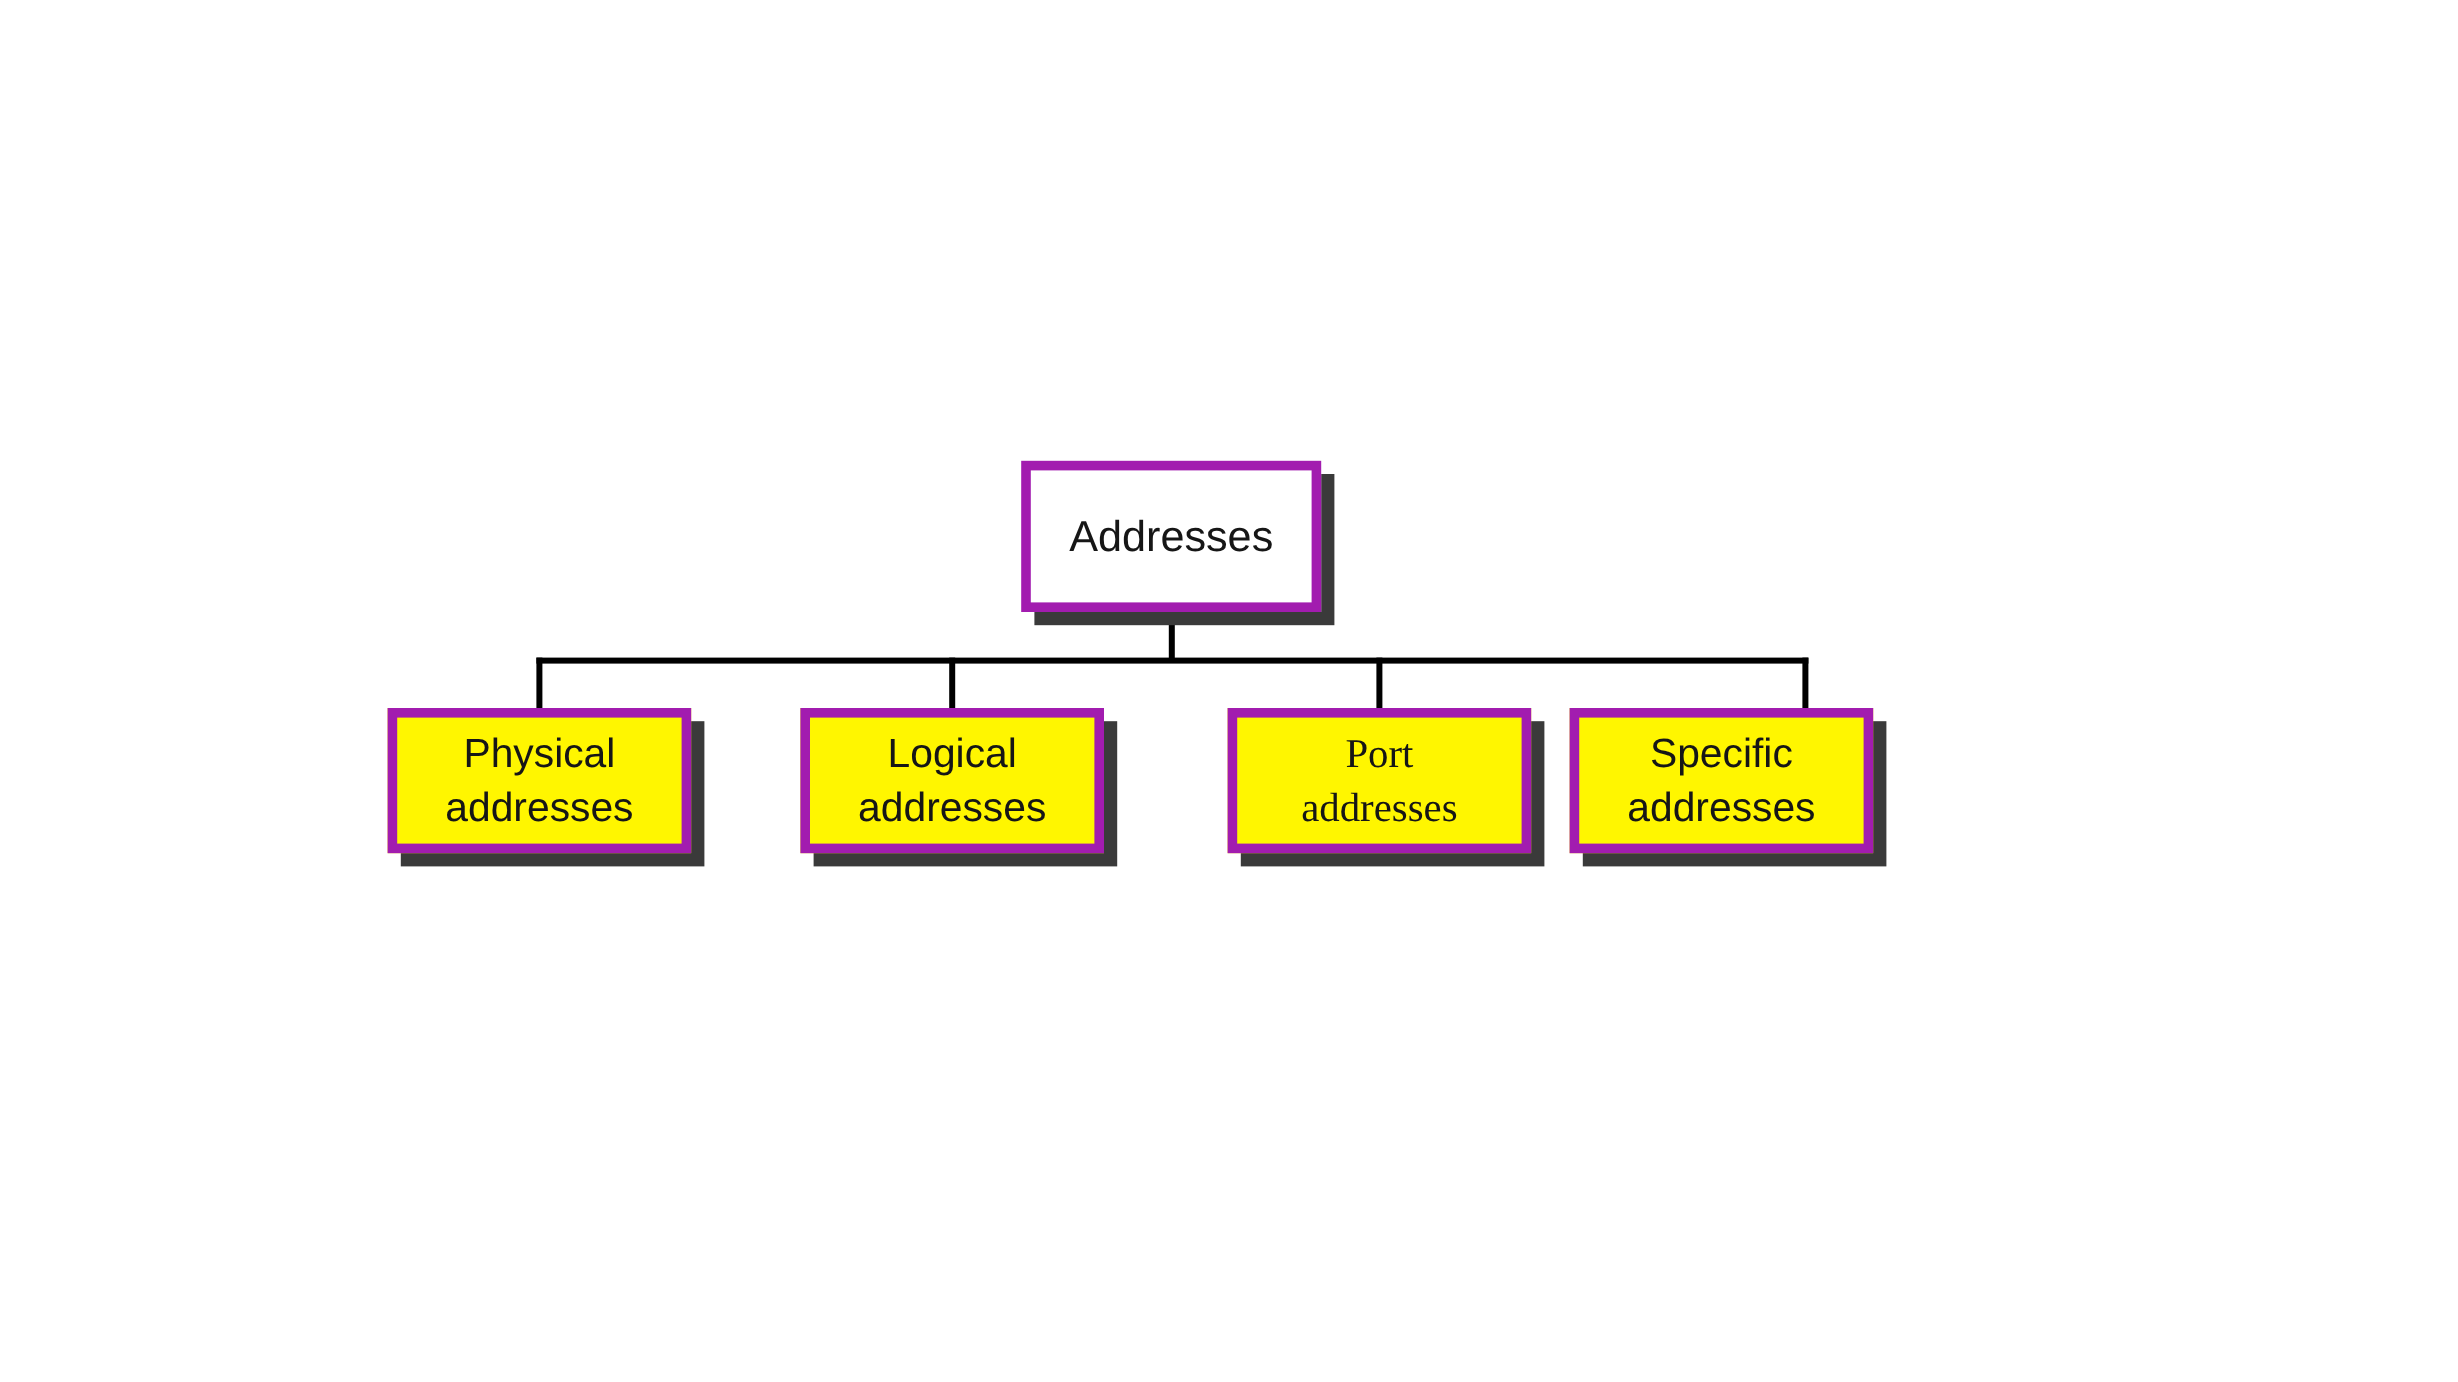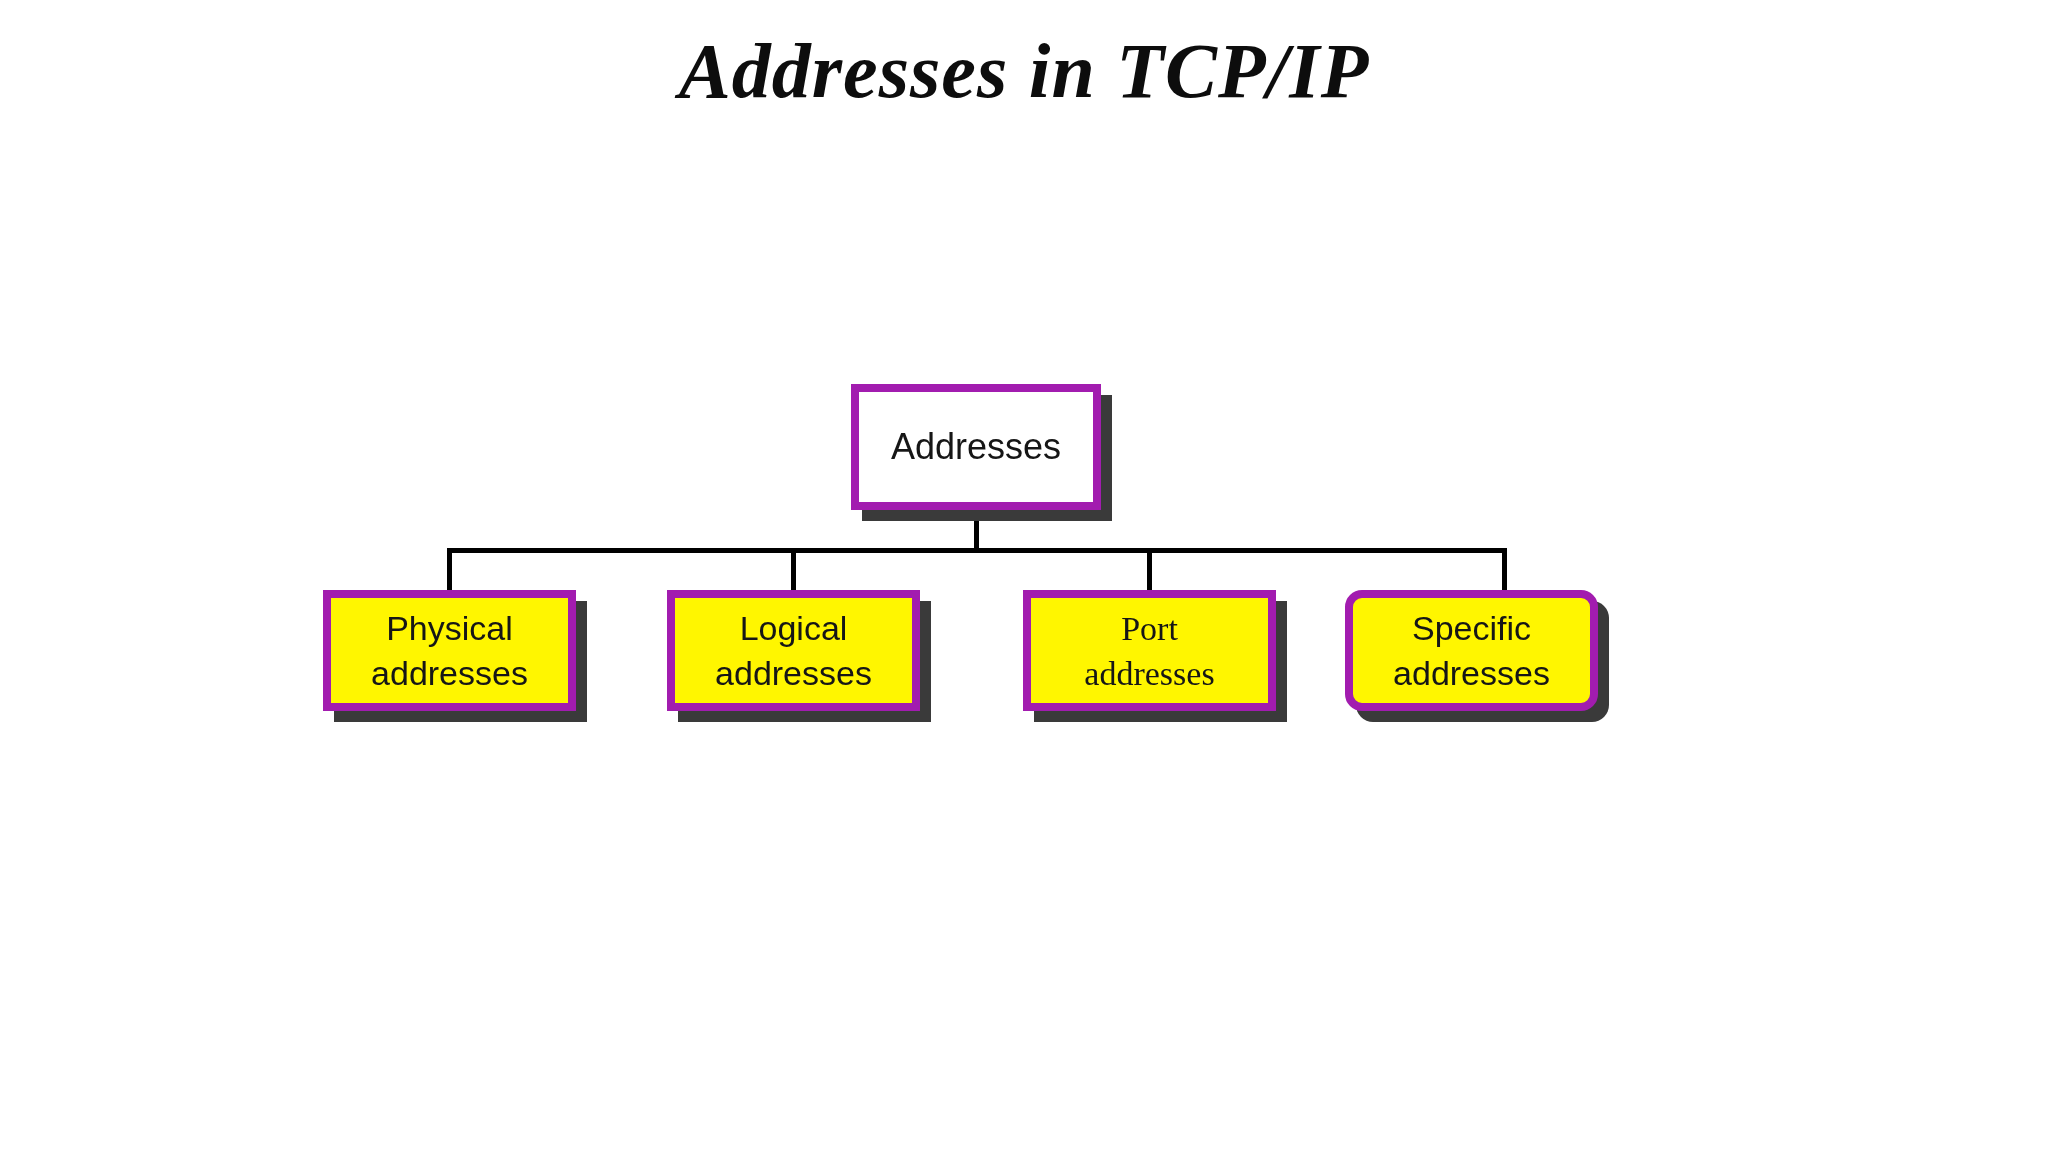--- a/index.html
+++ b/index.html
@@ -50,39 +50,38 @@
     width: 253px;
     height: 121px;
     background: #fff600;
     font-size: 34px;
     line-height: 45px;
   }
   .box.child span { display: block; }
   .c1 { left: 323px; }
   .c2 { left: 667px; text-align: right; }
   .c3 { left: 1023px; font-family: Liberation Serif, serif; }
-  .c4 { left: 1345px; border-radius: 17px; }
+  .c4 { left: 1308px; }
   .line {
     position: absolute;
     background: #000000;
   }
   .stem { left: 974px; top: 508px; width: 5px; height: 42px; }
   .hbar { left: 447px; top: 548px; width: 1060px; height: 5px; }
   .drop { top: 548px; width: 5px; height: 46px; }
   .d1 { left: 447px; }
   .d2 { left: 791px; }
   .d3 { left: 1147px; }
   .d4 { left: 1502px; }
 </style>
 </head>
 <body>
 
 <div class="canvas">
 
-  <h1 class="title">Addresses in TCP/IP</h1>
 
   <div class="line stem"></div>
   <div class="line hbar"></div>
   <div class="line drop d1"></div>
   <div class="line drop d2"></div>
   <div class="line drop d3"></div>
   <div class="line drop d4"></div>
 
   <div class="box root">
     <span>Addresses</span>

